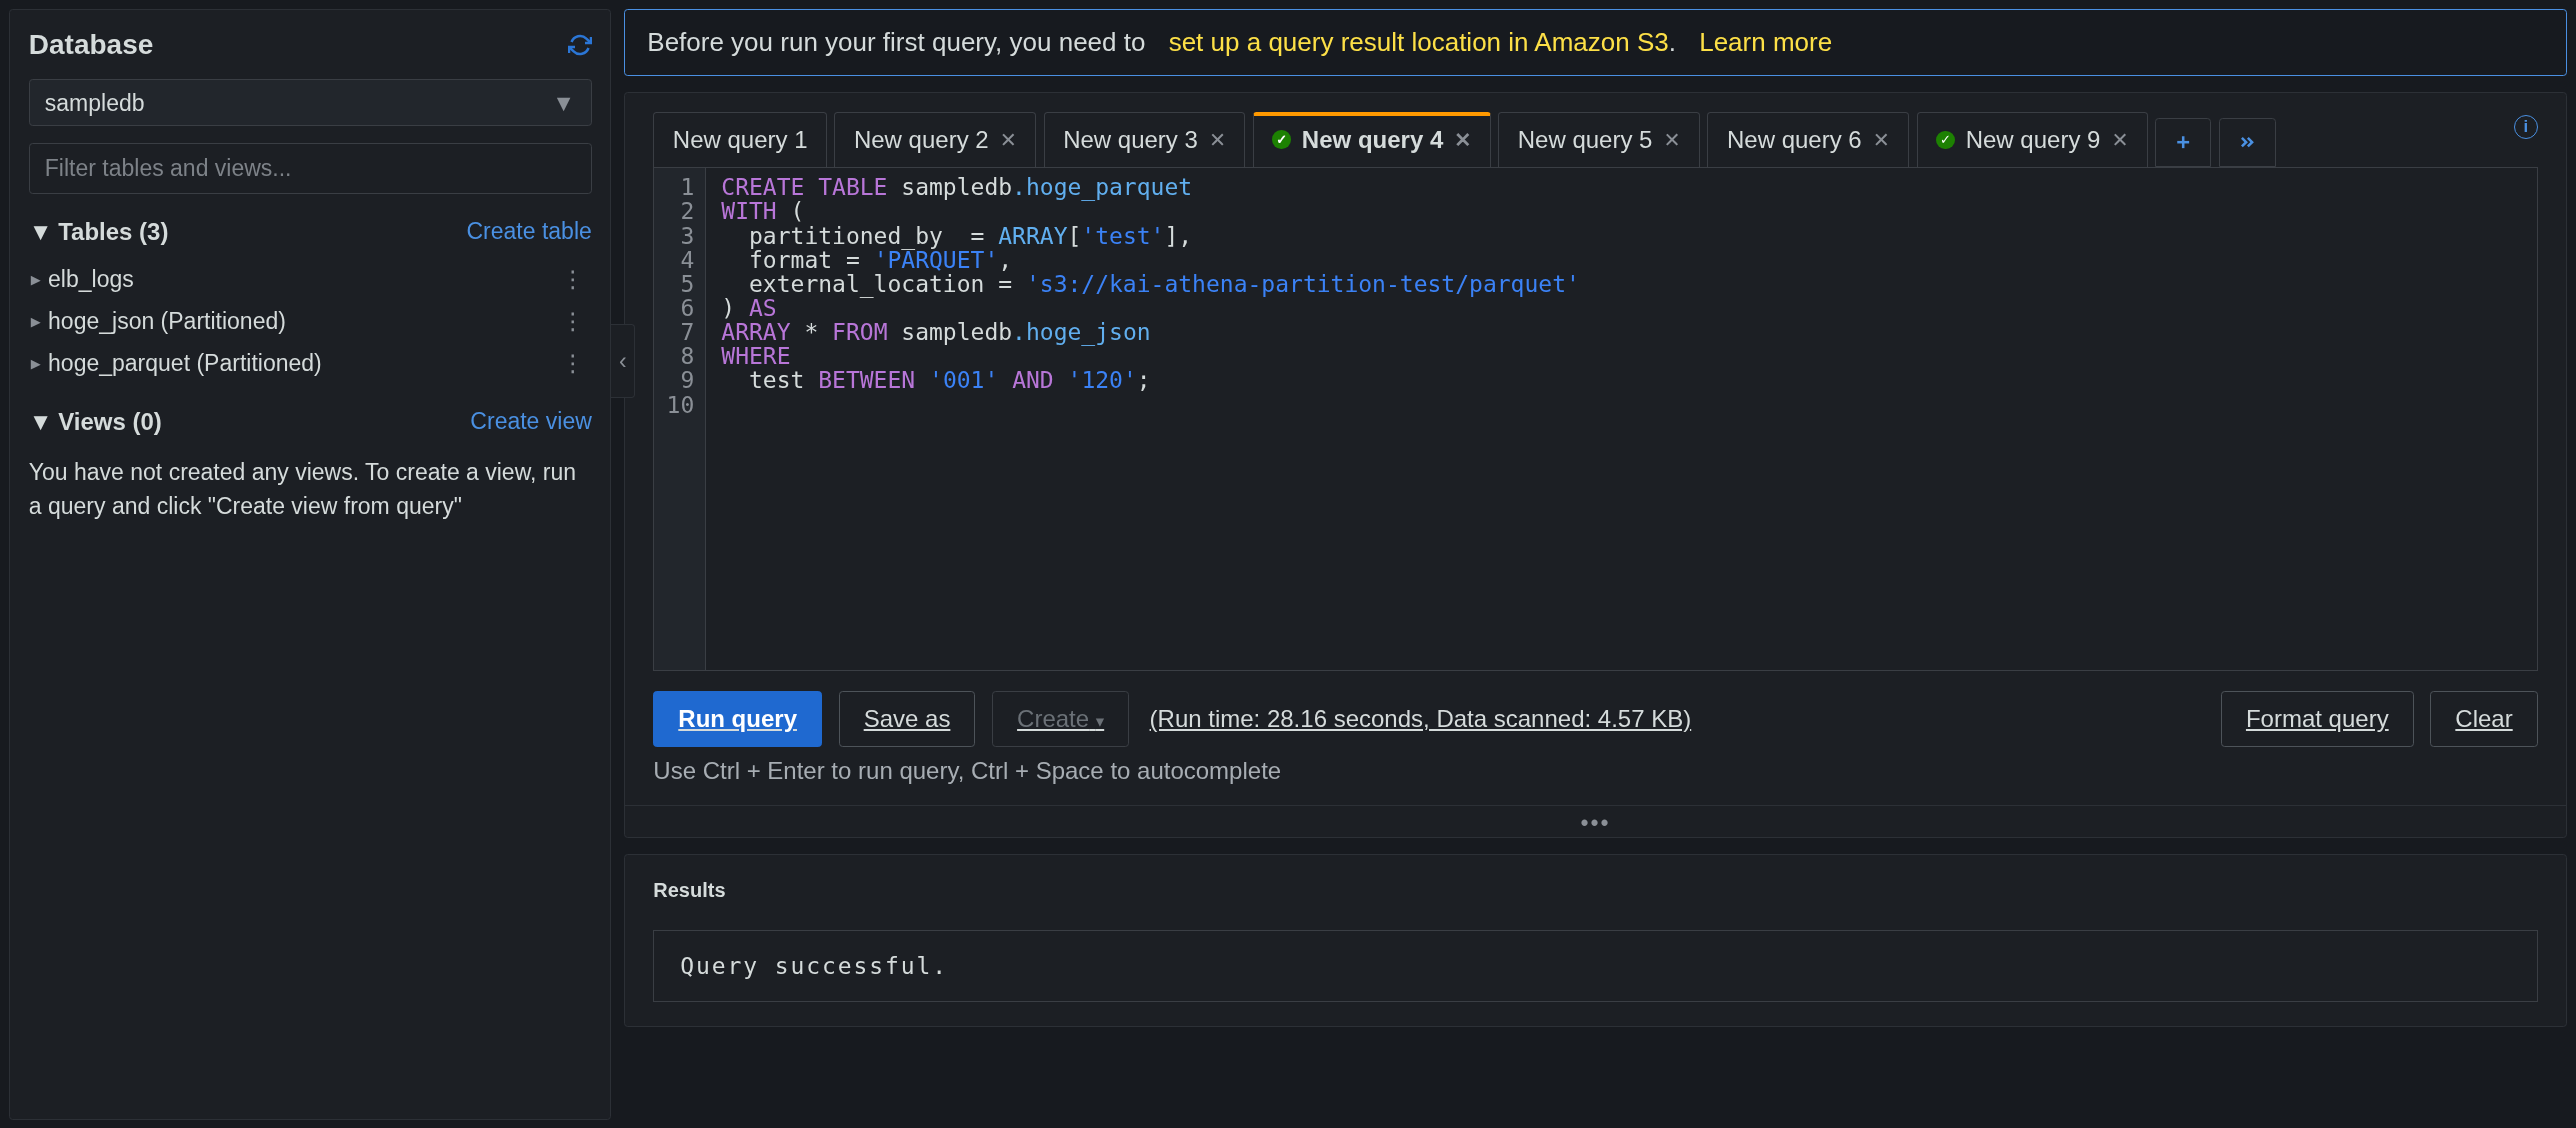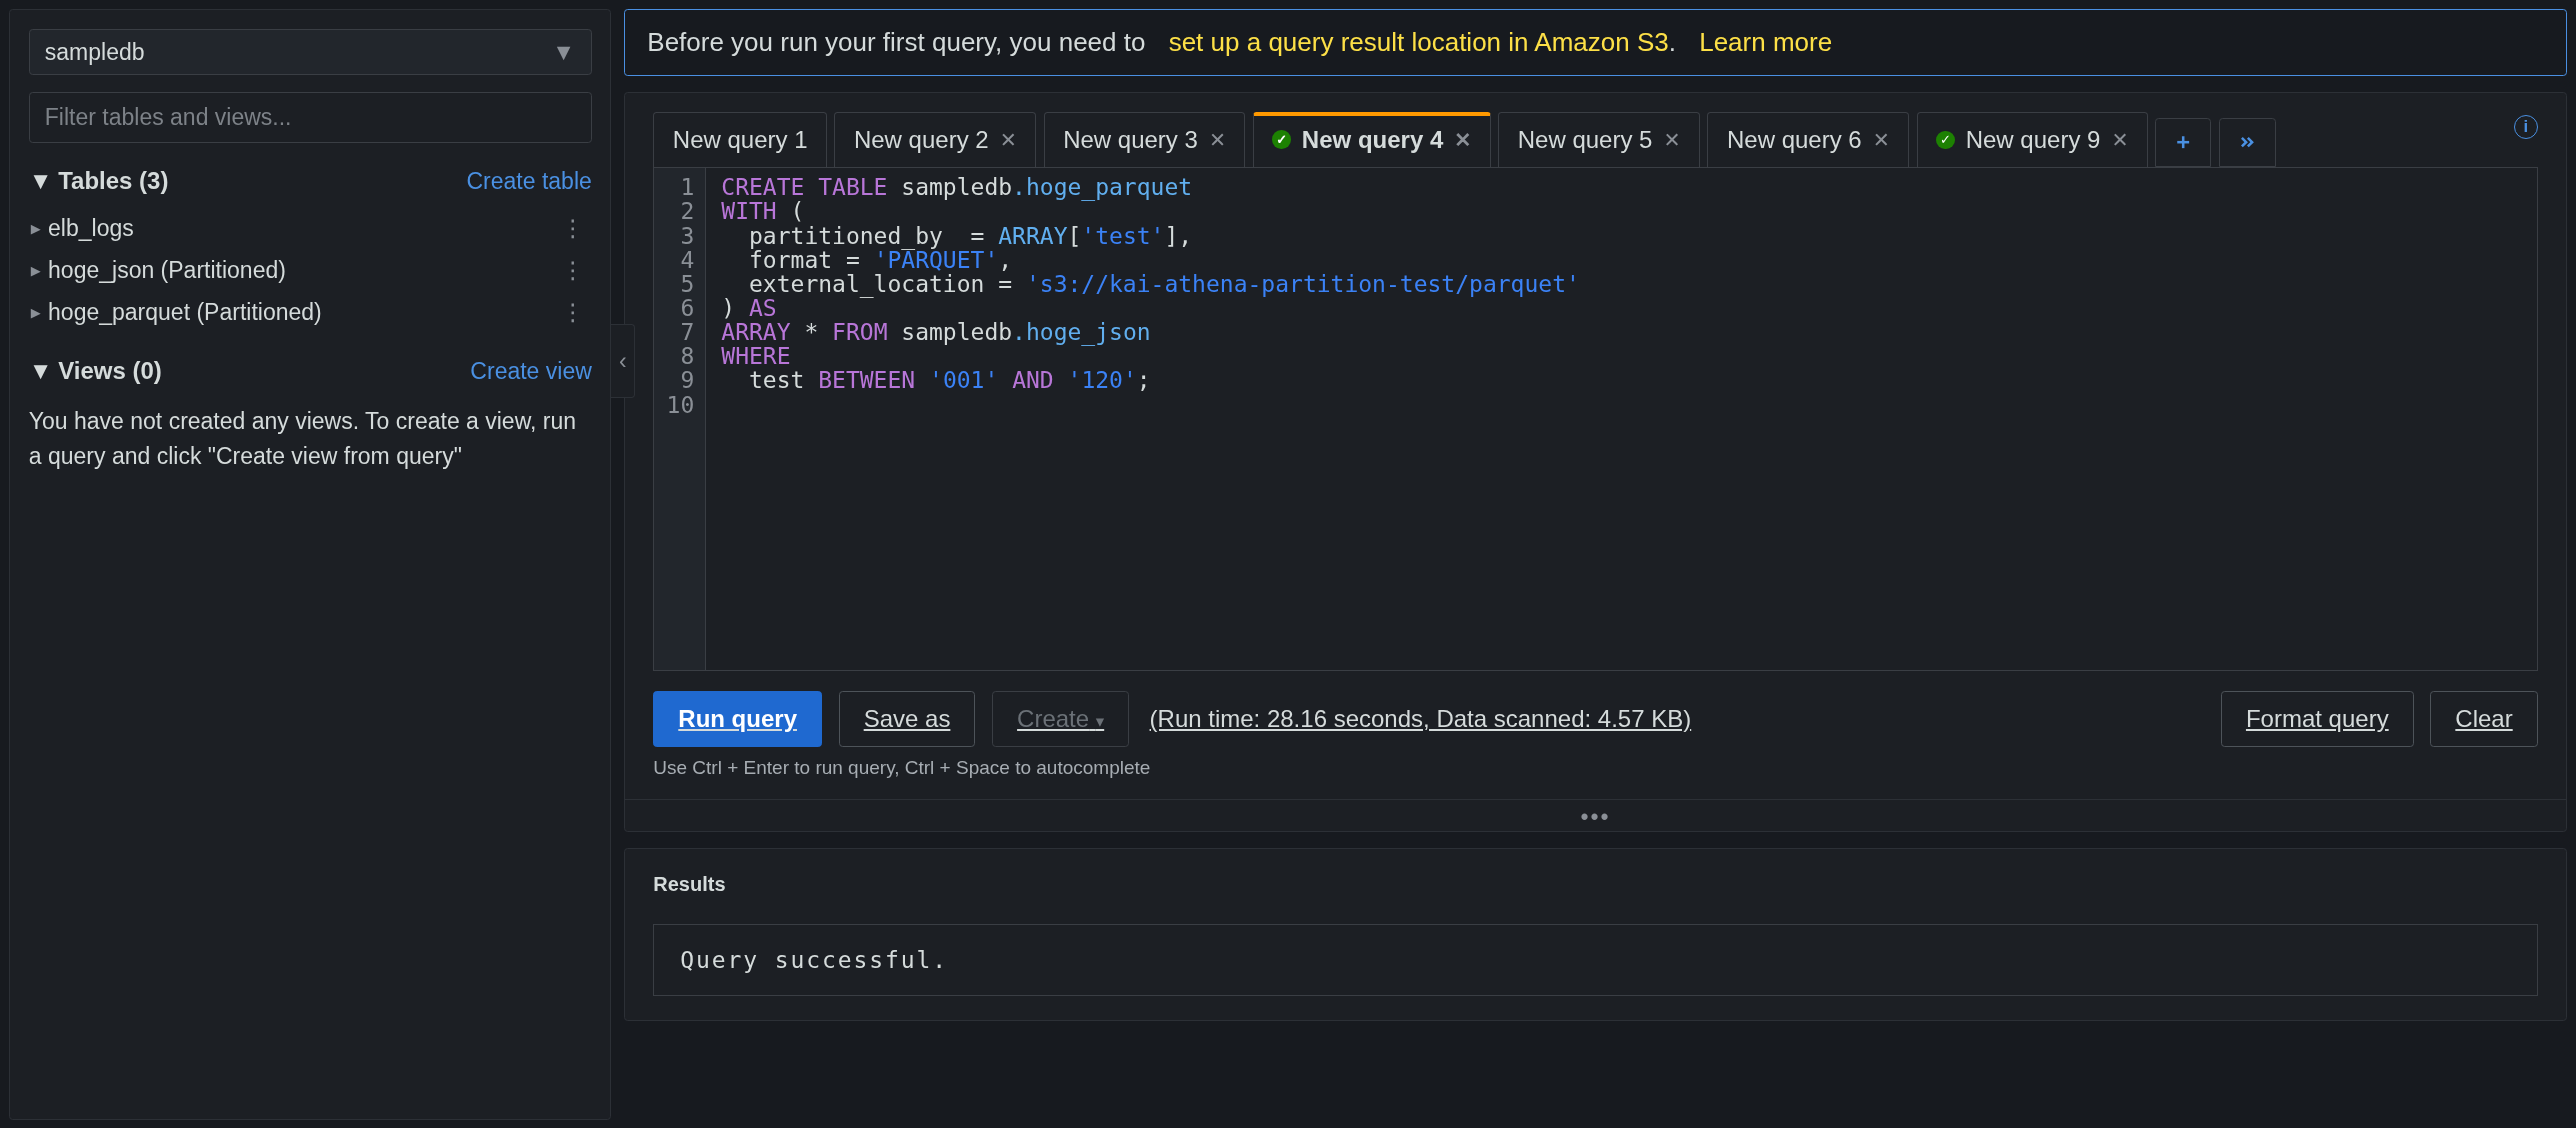--- a/index.html
+++ b/index.html
@@ -206,21 +206,21 @@
   font-size: 24px;
   cursor: pointer;
   border: 0.9px solid #4d5359;
   background: #1c1f24;
   color: #d5dbdb;
 }
 .btn.primary { background: #1f69d0; border-color: #1f69d0; color: #fff; font-weight: 700; }
 .btn.muted { color: #6b7177; border-color: #3a3e44; }
 .run-info { color: #d5dbdb; font-size: 24px; margin-left: 3.7px; }
 .action-right { margin-left: auto; display: flex; gap: 16.7px; justify-content: center; }
-.hint { padding: 0 28px 20.4px 28px; color: #a7adb3; font-size: 19px; }
+.hint { padding: 0 28px 20.4px 28px; color: #a7adb3; font-size: 24px; }
 .splitter { text-align: center; color: #8a8f96; border-top: 0.9px solid #2c3036; padding-top: 3.7px; letter-spacing: 1.9px; cursor: row-resize; }
 .results-panel {
   border: 0.9px solid #2c3036;
   border-radius: 3.7px;
   background: #1c1f24;
   padding: 24px 28px;
 }
 .results-title { font-size: 20px; font-weight: 700; margin-bottom: 28px; }
 .results-box {
   border: 0.9px solid #3a3e44;
@@ -245,20 +245,31 @@
   cursor: pointer;
   border-radius: 0 3.7px 3.7px 0;
 }
 svg { display: block; }
 </style>
 </head>
 <body>
 
 <div class="layout">
   <aside class="sidebar">
+    <div class="sidebar-header">
+      <div class="sidebar-title">Database</div>
+      <span class="refresh-icon">
+        <svg width="24" height="24" viewBox="0 0 24 24" fill="none" stroke="currentColor" stroke-width="2.5">
+            <path d="M23 4v6h-6"></path>
+            <path d="M1 20v-6h6"></path>
+            <path d="M3.51 9a9 9 0 0114.85-3.36L23 10"></path>
+            <path d="M20.49 15a9 9 0 01-14.85 3.36L1 14"></path>
+          </svg>
+      </span>
+    </div>
 
     <div class="select-wrapper">
       <select class="db-select">
         <option>sampledb</option>
       </select>
       <span class="select-caret">▼</span>
     </div>
 
     <input class="filter-input" placeholder="Filter tables and views..." style="">
 

